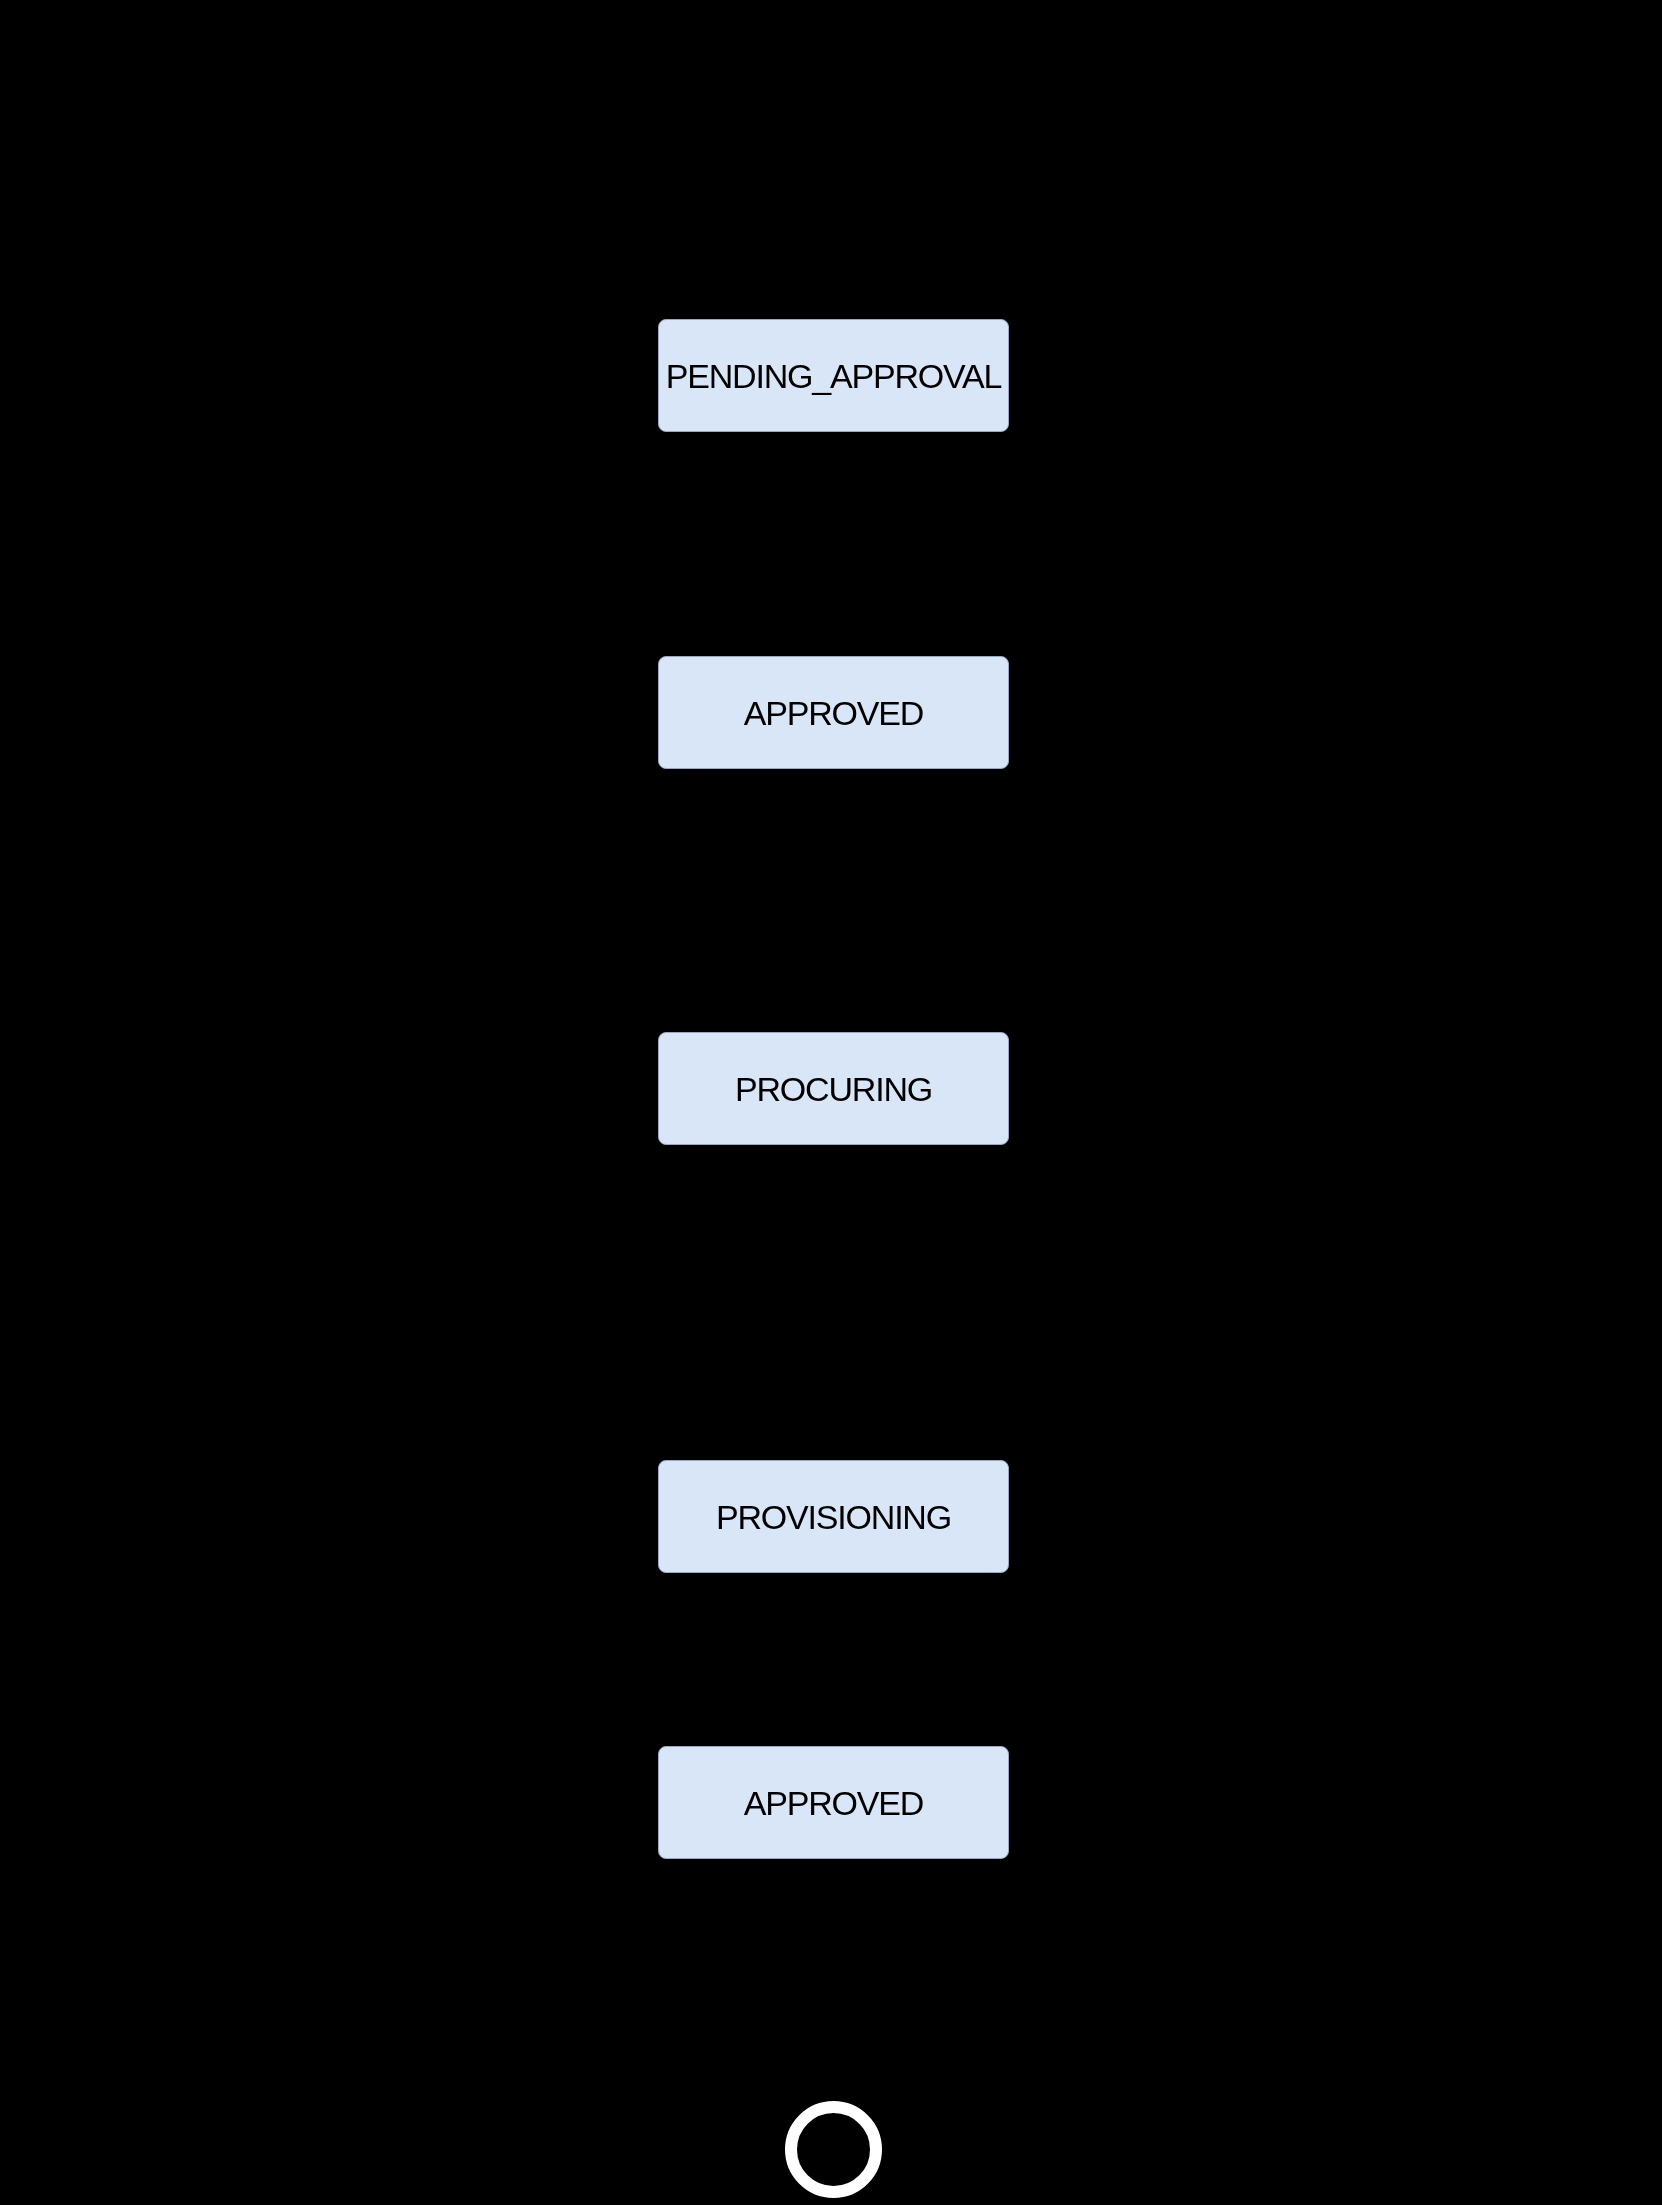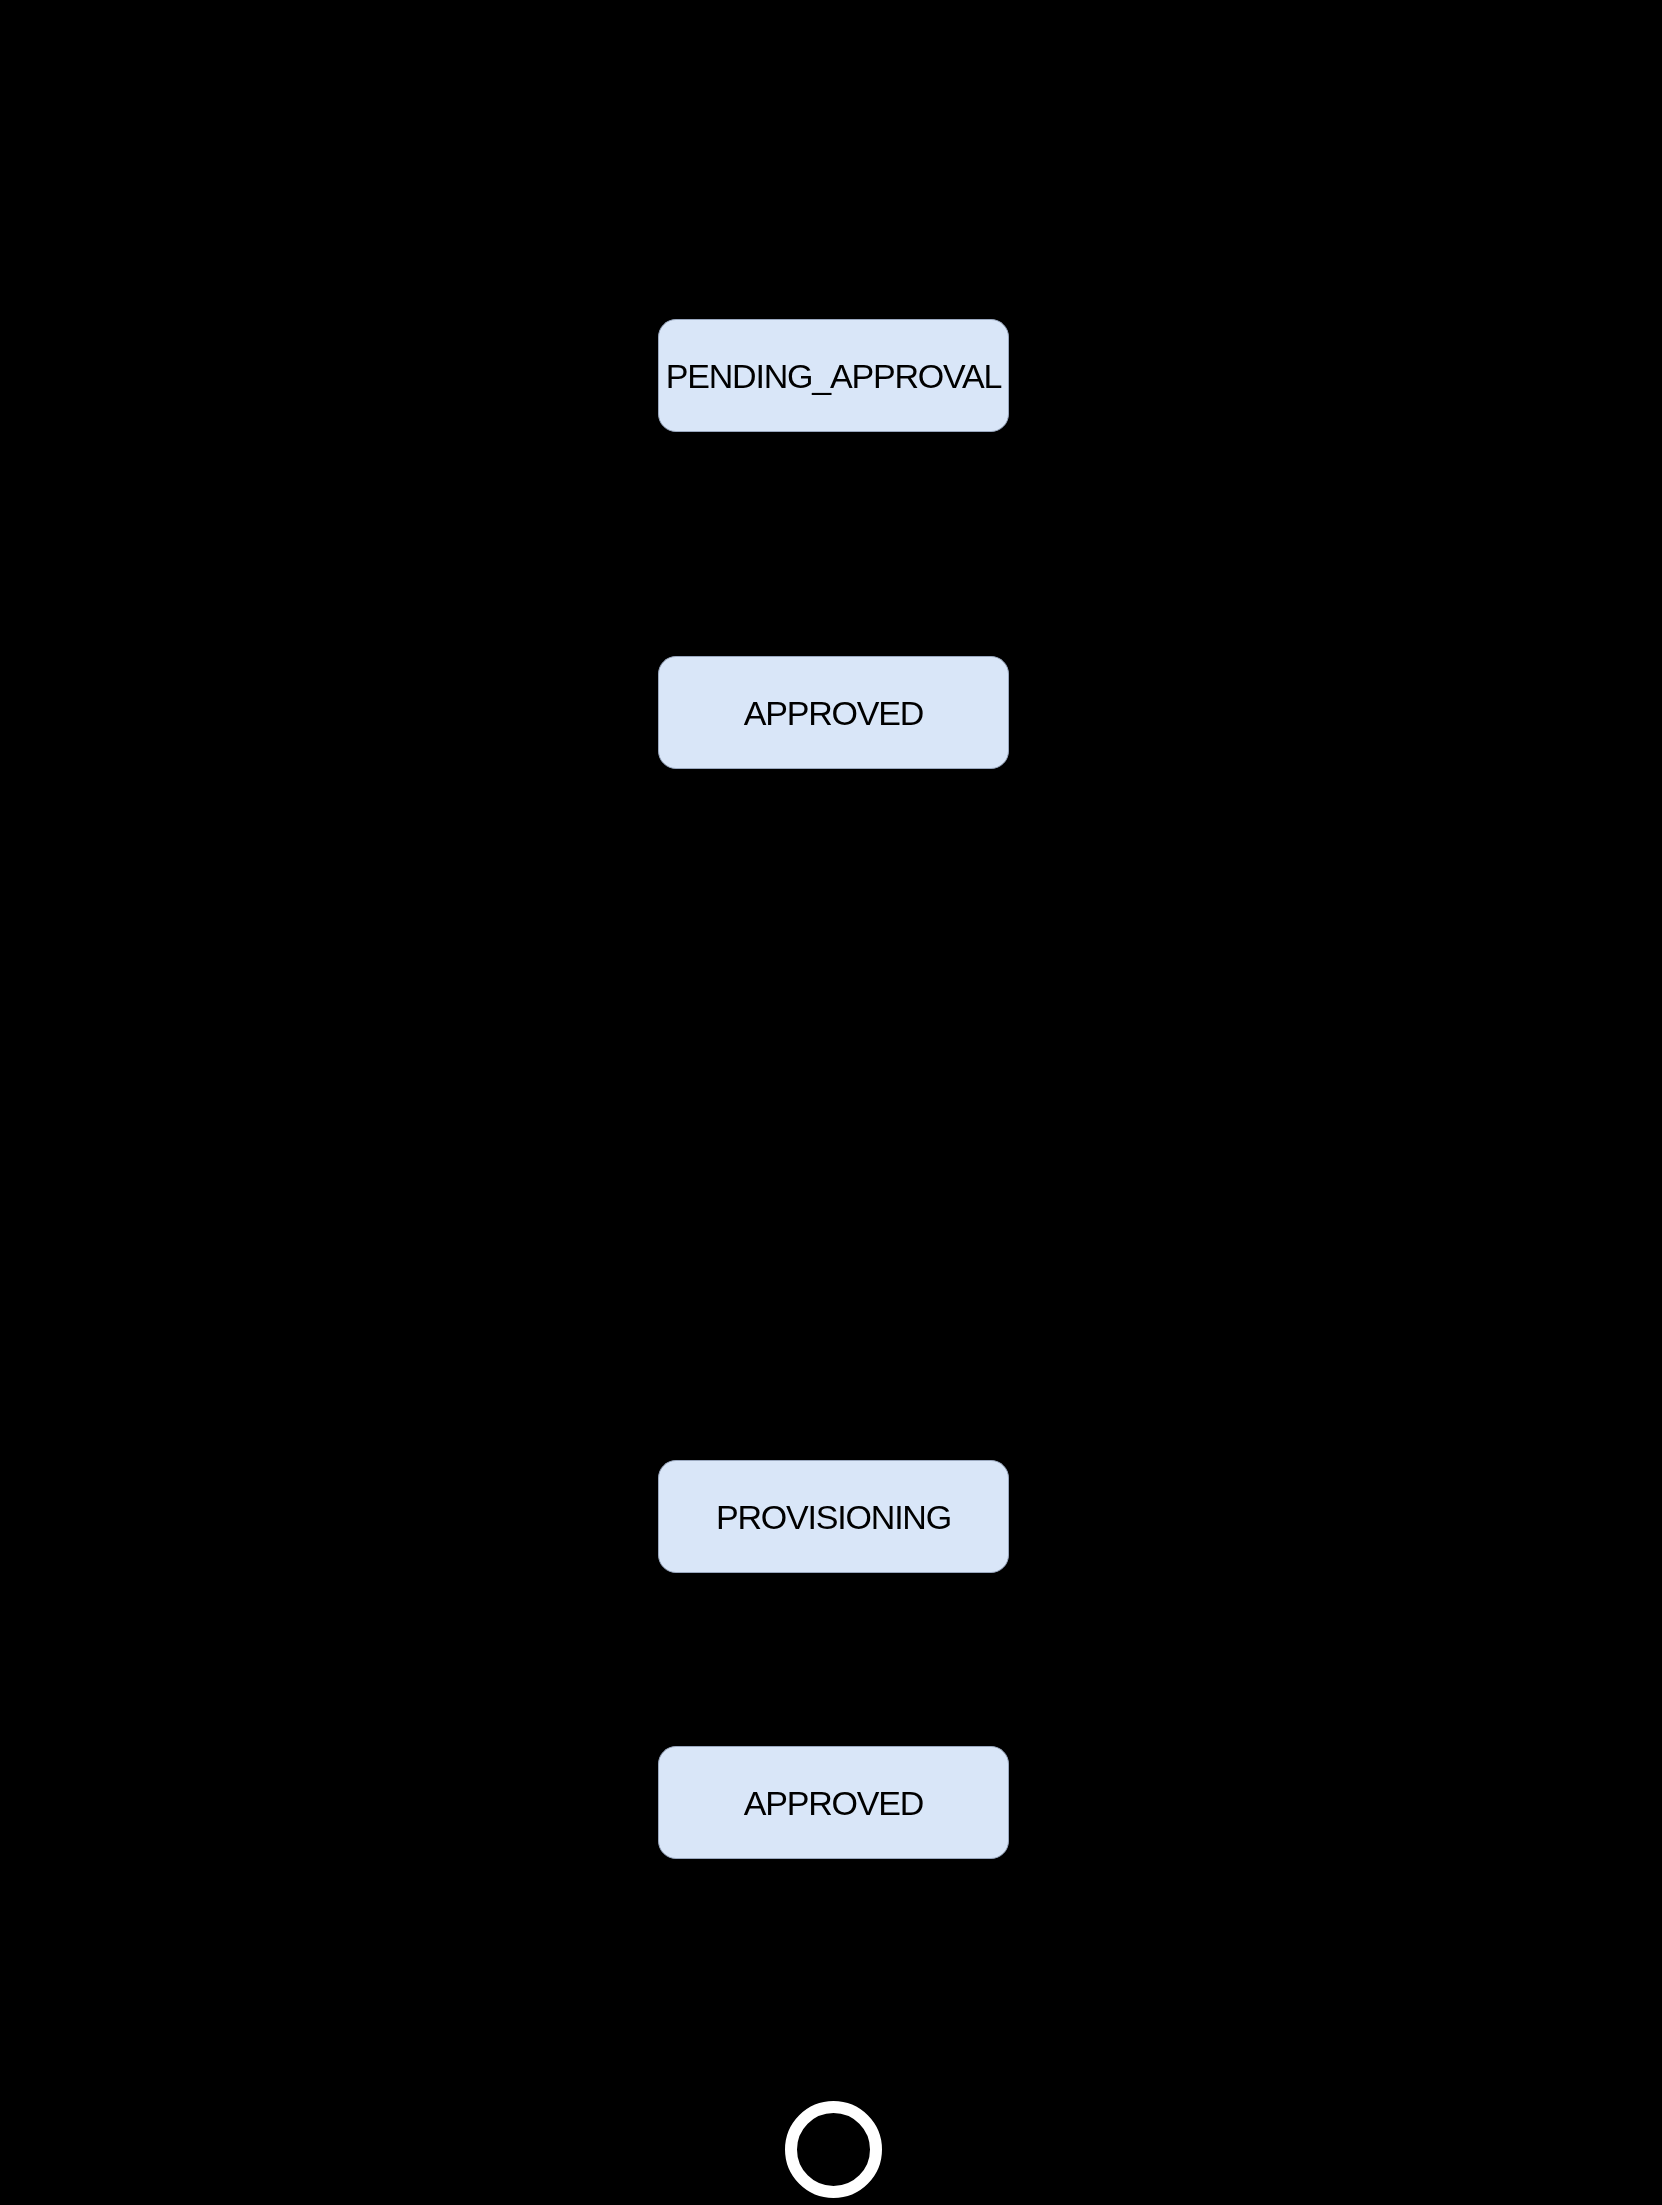--- a/index.html
+++ b/index.html
@@ -16,21 +16,21 @@
     font-family: "Liberation Sans", sans-serif;
   }
   .state-box {
     position: absolute;
     left: 658px;
     width: 351px;
     height: 113px;
     box-sizing: border-box;
     background: #d9e6f8;
     border: 1.2px solid #9aa8bf;
-    border-radius: 18px;
+    border-radius: 8px;
     display: flex;
     align-items: center;
     justify-content: center;
   }
   .state-box.pos-1 { top: 319px; }
   .state-box.pos-2 { top: 656px; }
   .state-box.pos-3 { top: 1032px; }
   .state-box.pos-4 { top: 1460px; }
   .state-box.pos-5 { top: 1746px; }
   .state-label {
@@ -58,20 +58,23 @@
 <div class="canvas">
 
   <div class="state-box pos-1">
     <span class="state-label">PENDING_APPROVAL</span>
   </div>
 
   <div class="state-box pos-2">
     <span class="state-label">APPROVED</span>
   </div>
 
+  <div class="state-box pos-3">
+    <span class="state-label">PROCURING</span>
+  </div>
 
   <div class="state-box pos-4">
     <span class="state-label">PROVISIONING</span>
   </div>
 
   <div class="state-box pos-5">
     <span class="state-label">APPROVED</span>
   </div>
 
   <div class="final-state"></div>

